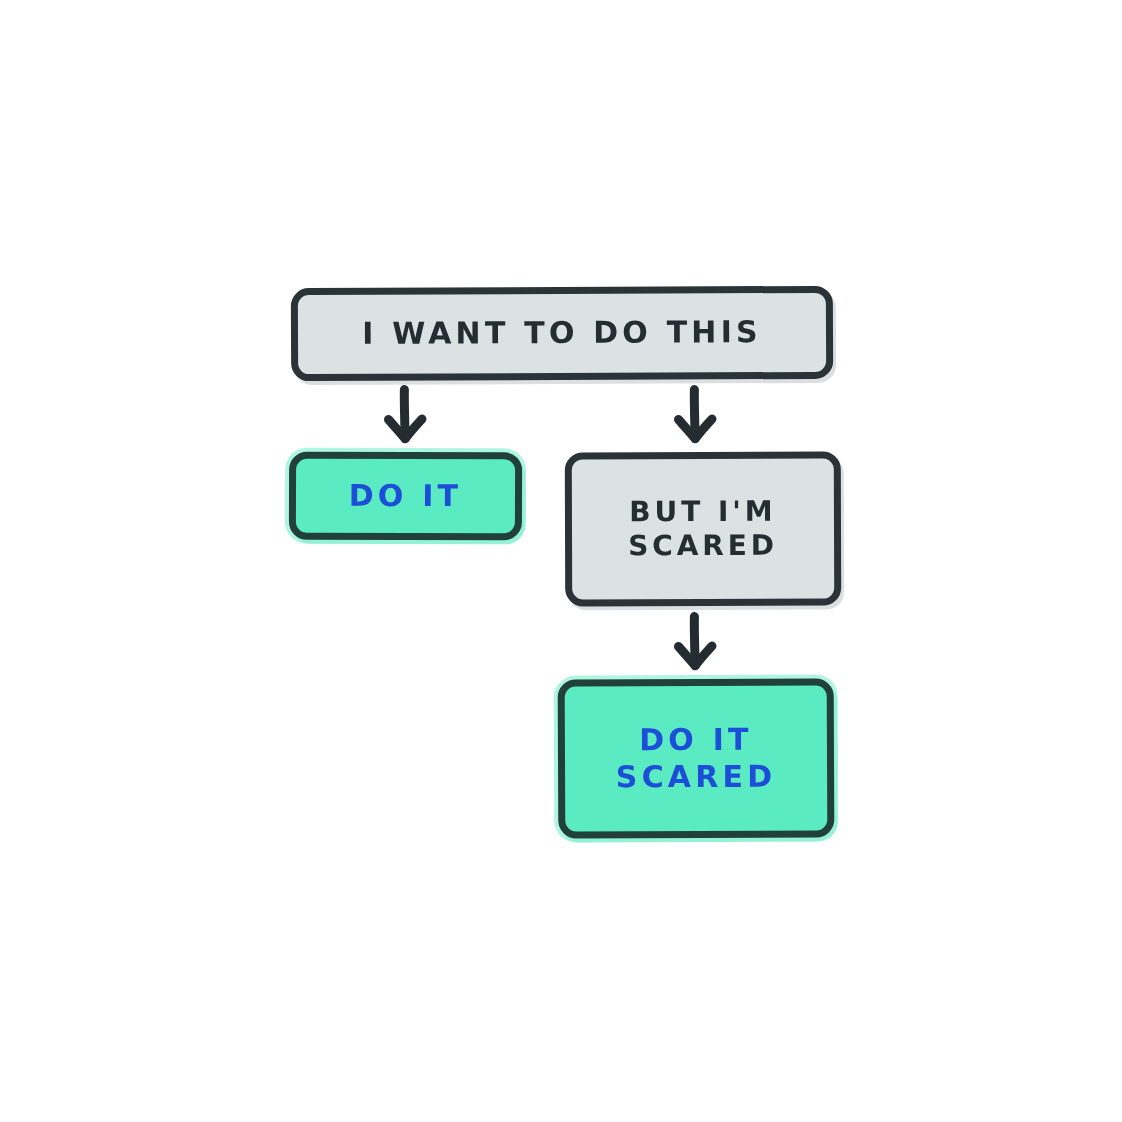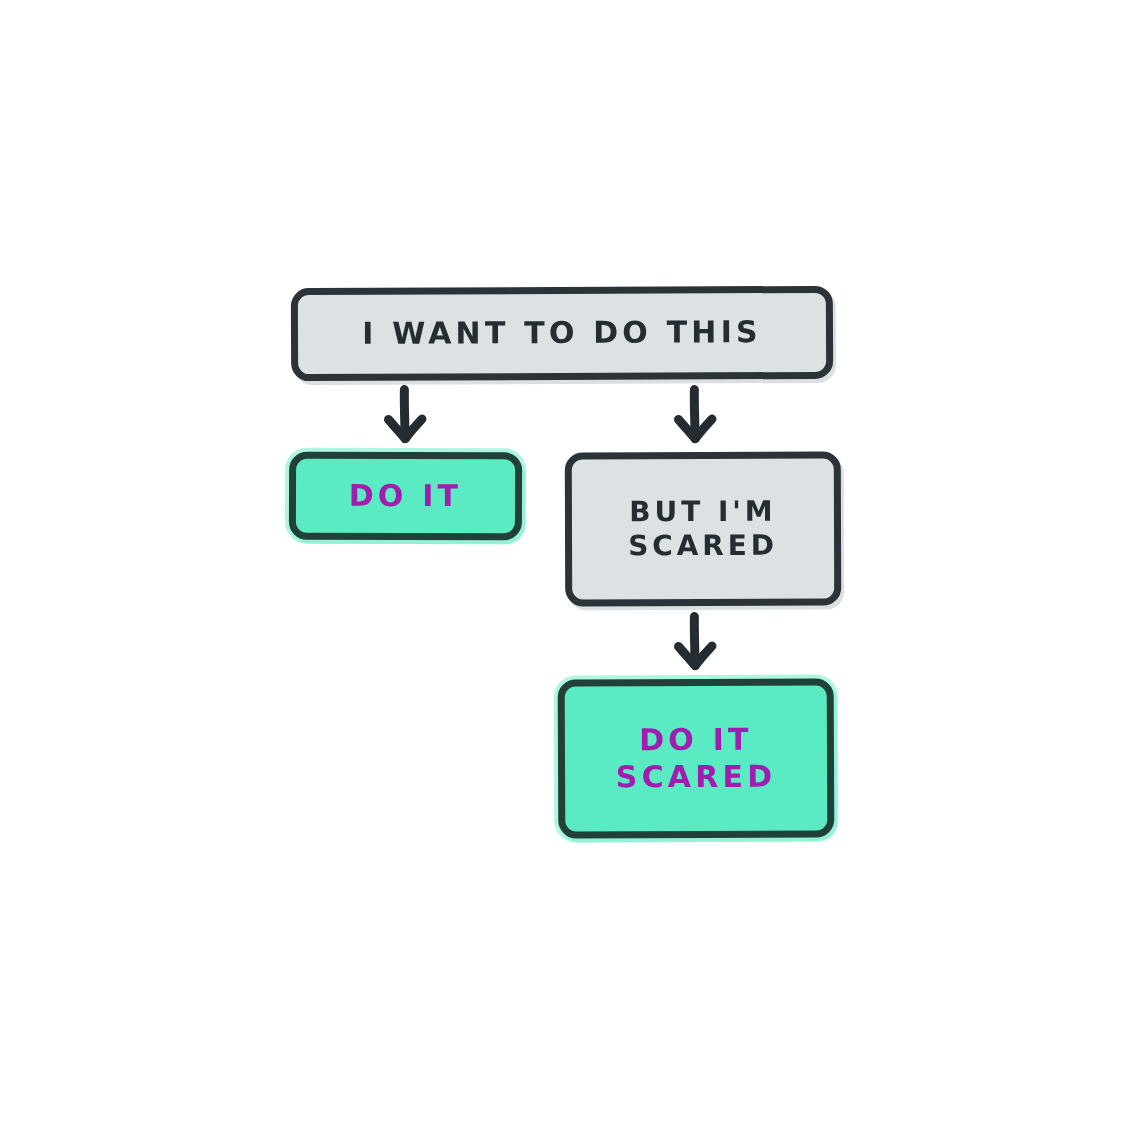--- a/index.html
+++ b/index.html
@@ -53,21 +53,21 @@
   .node.grey .label { color: #252d32; }
 
   
   .node.green {
     background: #5aebc3;
     border-color: #21403a;
     border-width: 7px;
     box-shadow: 0 0 0 4px rgba(110,238,199,0.55),
                 3px 4px 0 rgba(120,235,200,0.45);
   }
-  .node.green .label { color: #a21caf; }
+  .node.green .label { color: #1d4ed8; }
 
   
   .node.skew-a { transform: rotate(-0.25deg); }
   .node.skew-b { transform: rotate(0.18deg); }
   .node.skew-c { transform: rotate(-0.18deg); margin-left: 8px; }
 
   
   .arrow {
     position: absolute;
     pointer-events: none;

